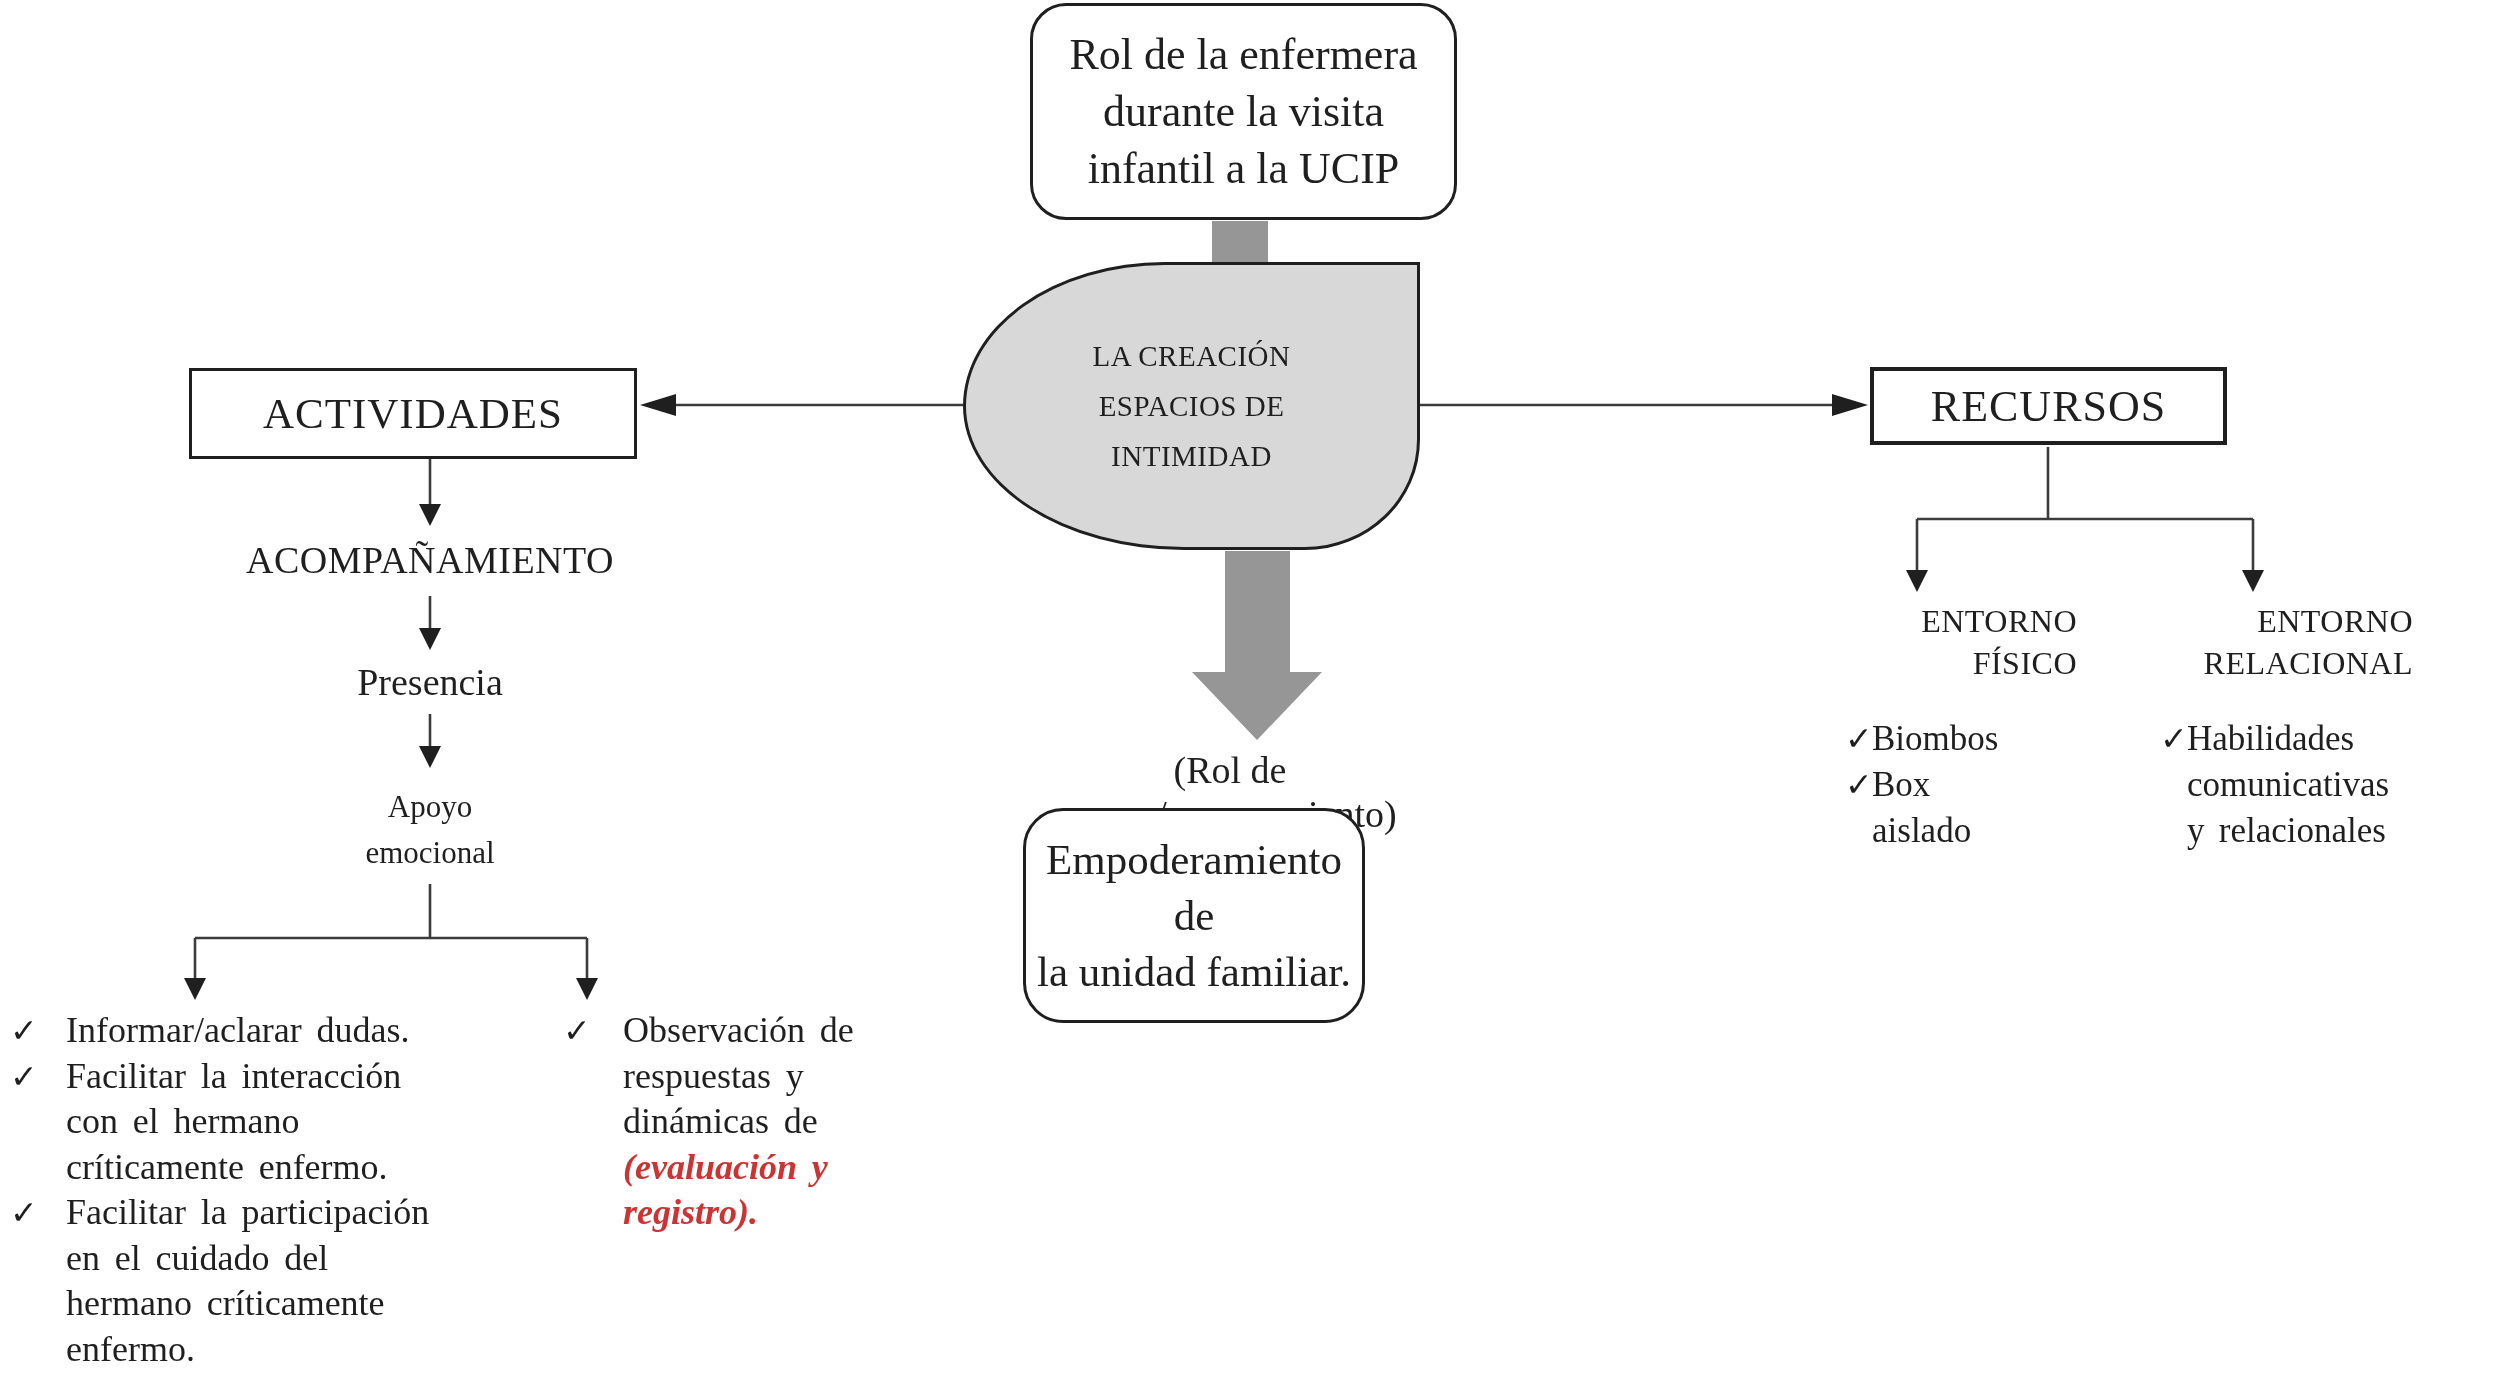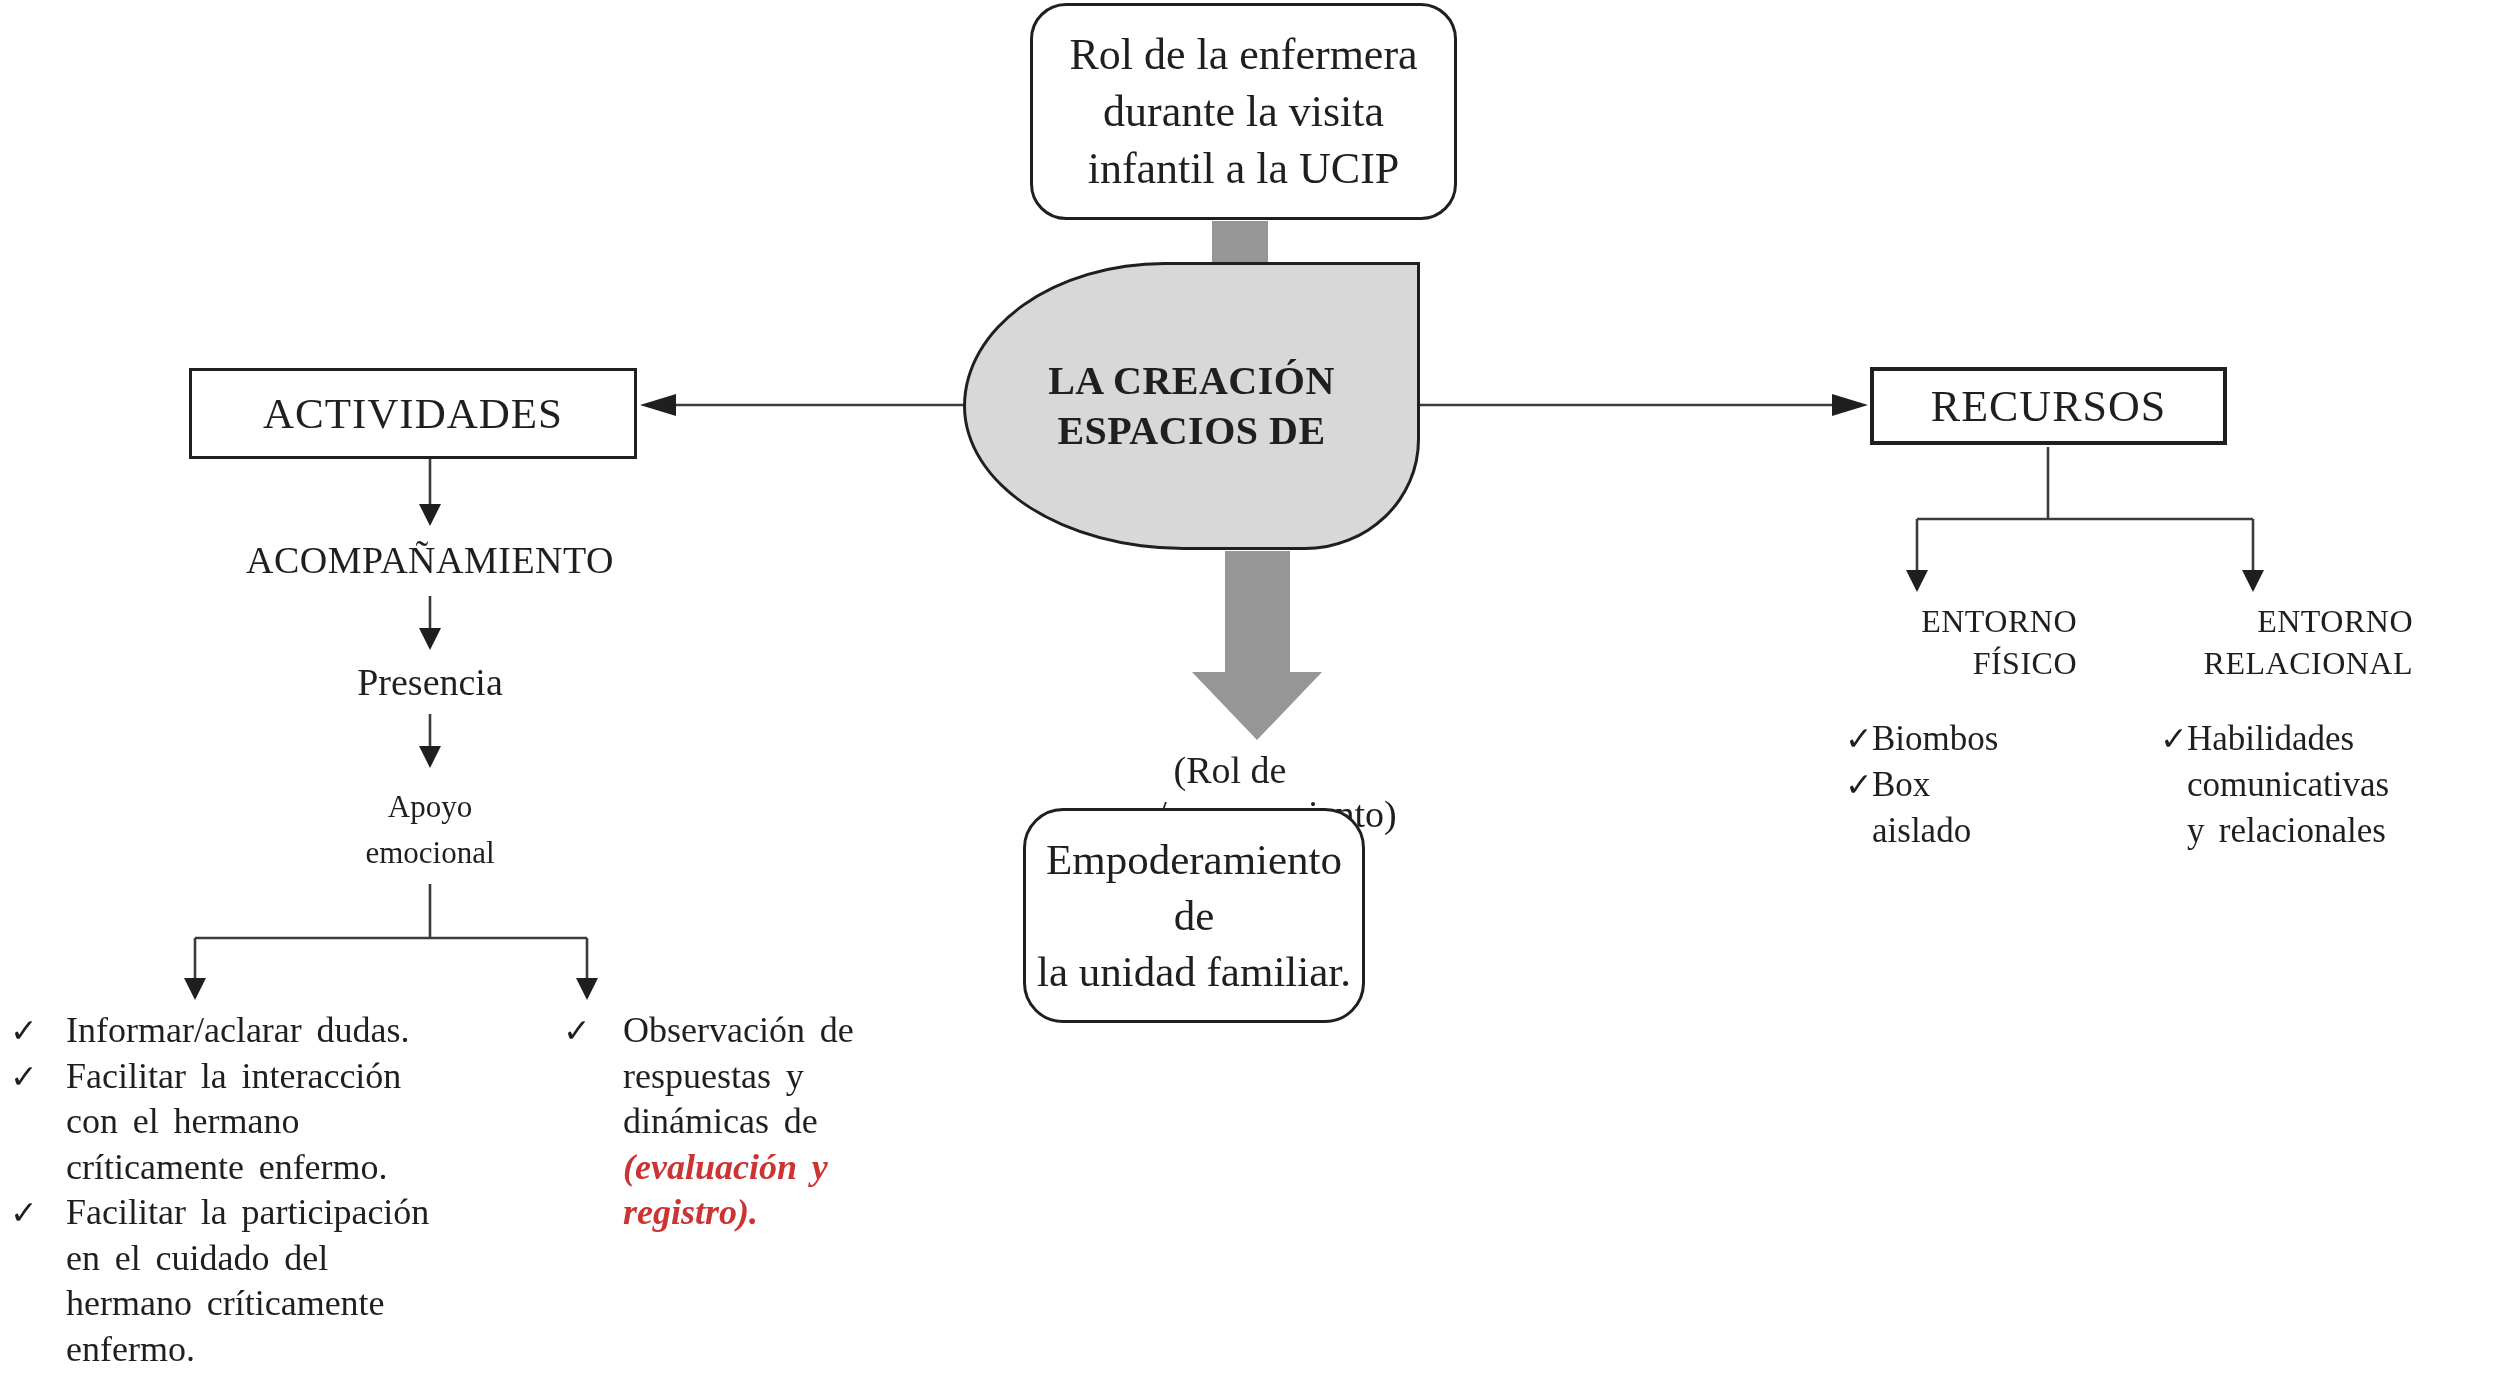--- a/index.html
+++ b/index.html
@@ -21,21 +21,21 @@
     box-sizing:border-box;
   }
   .rounded{border-radius:36px;}
   .blob{
     position:absolute;background:var(--shape_fill);border:3px solid var(--ink);
     border-radius:210px 0 120px 230px / 150px 0 115px 150px;
     display:flex;align-items:center;justify-content:center;text-align:center;
     box-sizing:border-box;
   }
   .title-lines{line-height:57px;font-size:44px;}
-  .blob-lines{line-height:50px;font-size:40px;font-weight:bold;letter-spacing:.5px;}
+  .blob-lines{line-height:50px;font-size:29px;font-weight:normal;letter-spacing:.5px;}
   .outcome-lines{line-height:56px;font-size:43px;}
   .hub-label{font-size:43px;letter-spacing:1px;}
   .hub-label-sm{font-size:44px;letter-spacing:1px;}
   .chain{position:absolute;text-align:center;}
   .caps{font-size:38px;letter-spacing:.5px;}
   .plain{font-size:38px;}
   .two-line{font-size:31px;line-height:46px;}
   .note{position:absolute;text-align:center;font-size:38px;}
   .branch-label{position:absolute;text-align:right;font-size:32px;line-height:42px;letter-spacing:.5px;}
 
@@ -88,20 +88,21 @@
       <div>Rol de la enfermera</div>
       <div>durante la visita</div>
       <div>infantil a la UCIP</div>
     </div>
   </div>
 
   <div class="blob" style="left:963px;top:262px;width:457px;height:288px;">
     <div class="blob-lines">
       <div>LA CREACIÓN</div>
       <div>ESPACIOS DE</div>
+      <div>INTIMIDAD</div>
     </div>
   </div>
 
   <div class="box" style="left:189px;top:368px;width:448px;height:91px;">
     <span class="hub-label">ACTIVIDADES</span>
   </div>
 
   <div class="box" style="left:1870px;top:367px;width:357px;height:78px;border-width:4px;">
     <span class="hub-label-sm">RECURSOS</span>
   </div>

